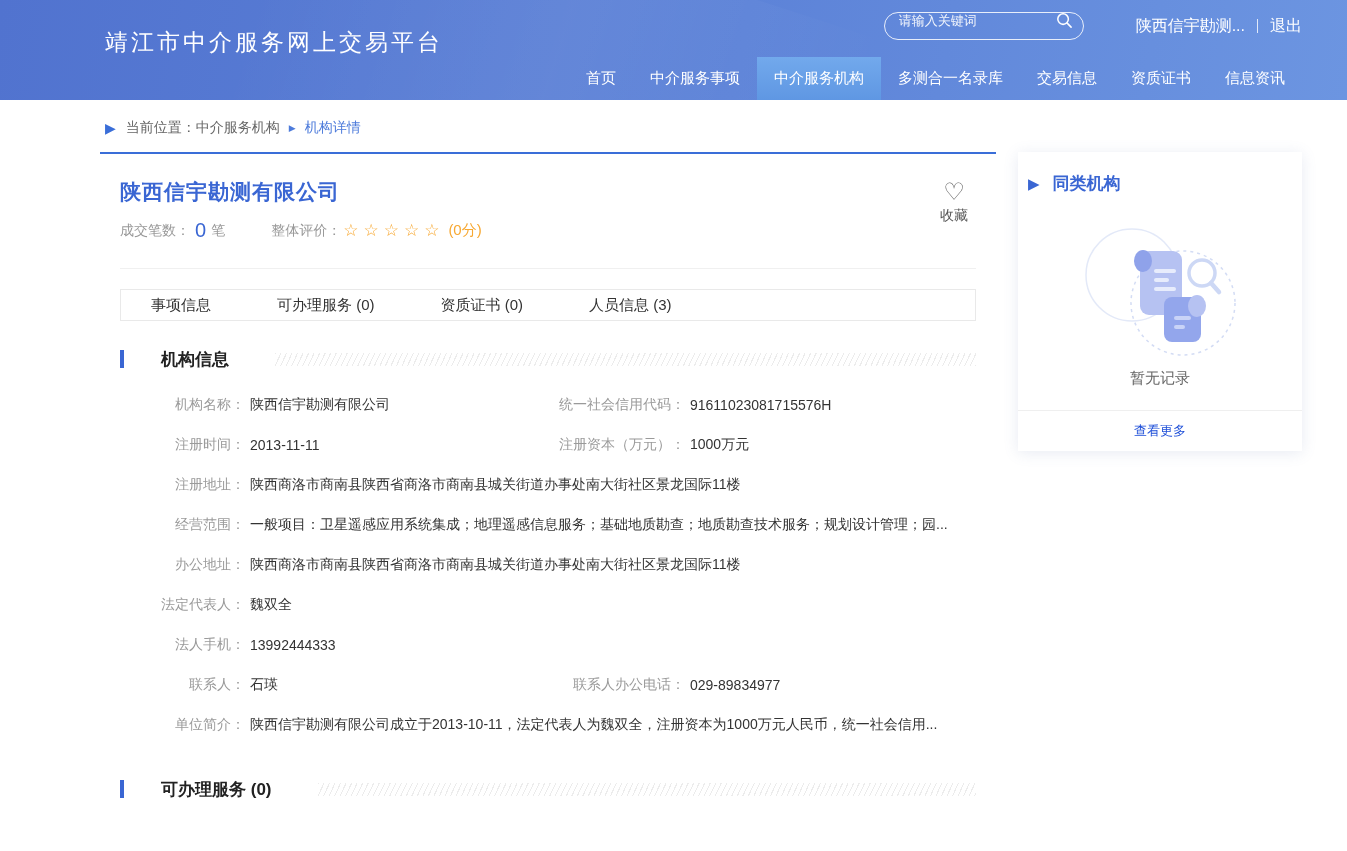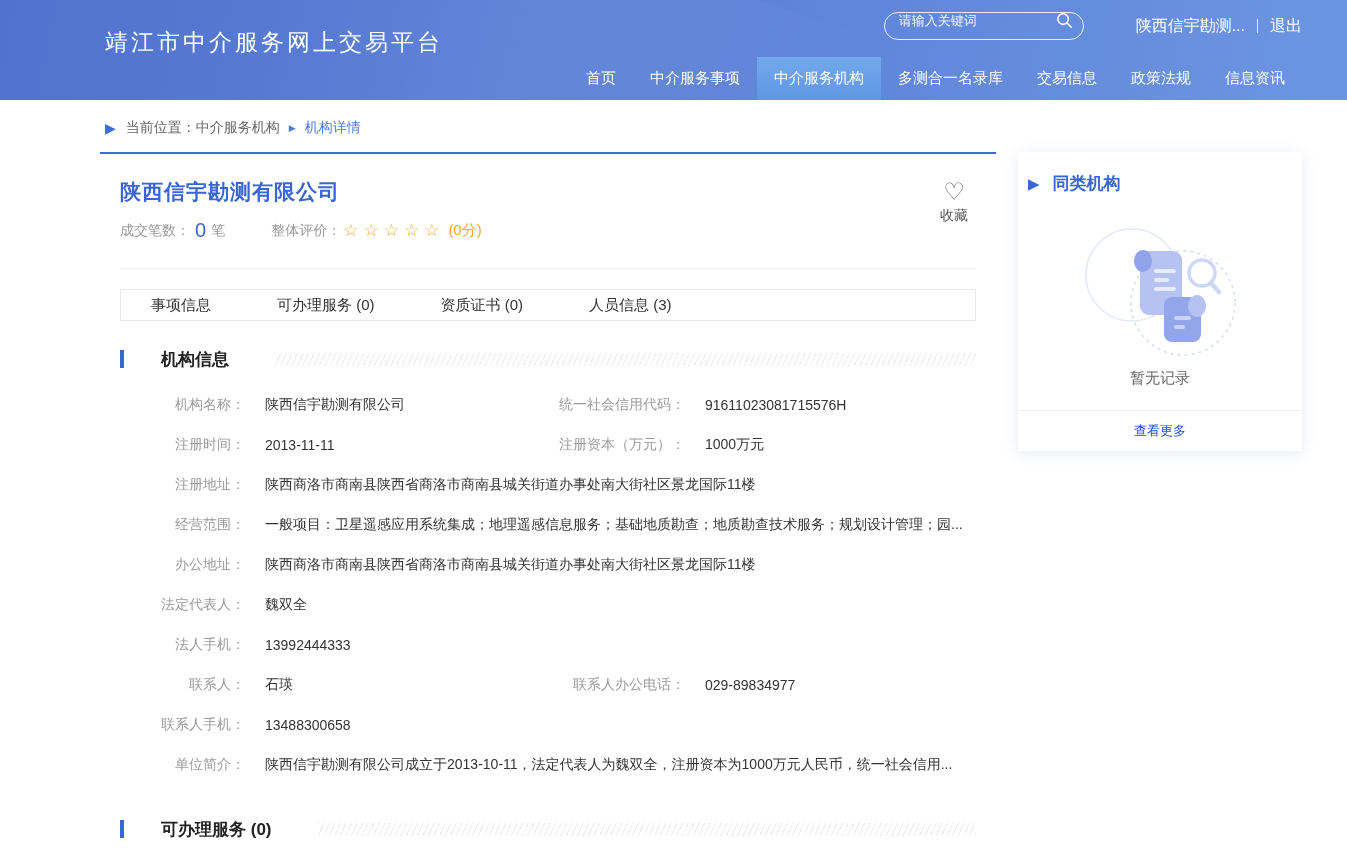--- a/index.html
+++ b/index.html
@@ -62,21 +62,21 @@
   
   .sec-head { display:flex; align-items:center; margin-top:28px; height:20px;gap:28px; }
   .sec-bar { width:4px; height:18px; background:#3a66d3; flex:0 0 auto; }
   .sec-title { margin-left:9px; font-size:17px; font-weight:bold; color:#222; white-space:nowrap; }
   .sec-hatch { flex:1; height:13px; margin-left:18px;
     background:repeating-linear-gradient(115deg,#ececec 0 1px,transparent 1px 5px); }
 
   
   .info { margin-top:16px; }
   .irow { height:40px; display:flex; align-items:center; font-size:14px; }
-  .icell { display:flex; align-items:center; min-width:0;gap:15px; }
+  .icell { display:flex; align-items:center; min-width:0; }
   .icell.w { flex:0 0 420px; }
   .ilbl { flex:0 0 125px; text-align:right; color:#9a9a9a; white-space:nowrap; }
   .ilbl.wide { flex:0 0 145px; }
   .ival { margin-left:5px; color:#333; white-space:nowrap; overflow:hidden; }
 
   
   .side-head { display:flex; align-items:center; padding-left:10px; }
   .side-arrow { color:#3a66d3; font-size:15px; }
   .side-title { margin-left:13px; color:#3a66d3; font-size:17px; font-weight:bold; }
   .illus { display:block; margin:26px auto 0; }
@@ -104,21 +104,21 @@
       <span>退出</span>
     </div>
   </div>
 
   <div class="nav">
     <div class="nav-item">首页</div>
     <div class="nav-item">中介服务事项</div>
     <div class="nav-item active">中介服务机构</div>
     <div class="nav-item">多测合一名录库</div>
     <div class="nav-item">交易信息</div>
-    <div class="nav-item">政策法规</div>
+    <div class="nav-item">资质证书</div>
     <div class="nav-item">信息资讯</div>
   </div>
 </div>
 
 <div class="crumb">
   <span class="crumb-arrow">▶</span>
   <span class="crumb-gray">当前位置：</span>
   <span class="crumb-gray">中介服务机构</span>
   <span class="crumb-sep">▶</span>
   <span class="crumb-cur">机构详情</span>
@@ -224,26 +224,20 @@
         <div class="icell w">
           <span class="ilbl">联系人：</span>
           <span class="ival">石瑛</span>
         </div>
         <div class="icell">
           <span class="ilbl wide">联系人办公电话：</span>
           <span class="ival">029-89834977</span>
         </div>
       </div>
 
-      <div class="irow">
-        <div class="icell">
-          <span class="ilbl">联系人手机：</span>
-          <span class="ival">13488300658</span>
-        </div>
-      </div>
 
       <div class="irow">
         <div class="icell">
           <span class="ilbl">单位简介：</span>
           <span class="ival">陕西信宇勘测有限公司成立于2013-10-11，法定代表人为魏双全，注册资本为1000万元人民币，统一社会信用...</span>
         </div>
       </div>
 
     </div>
 

